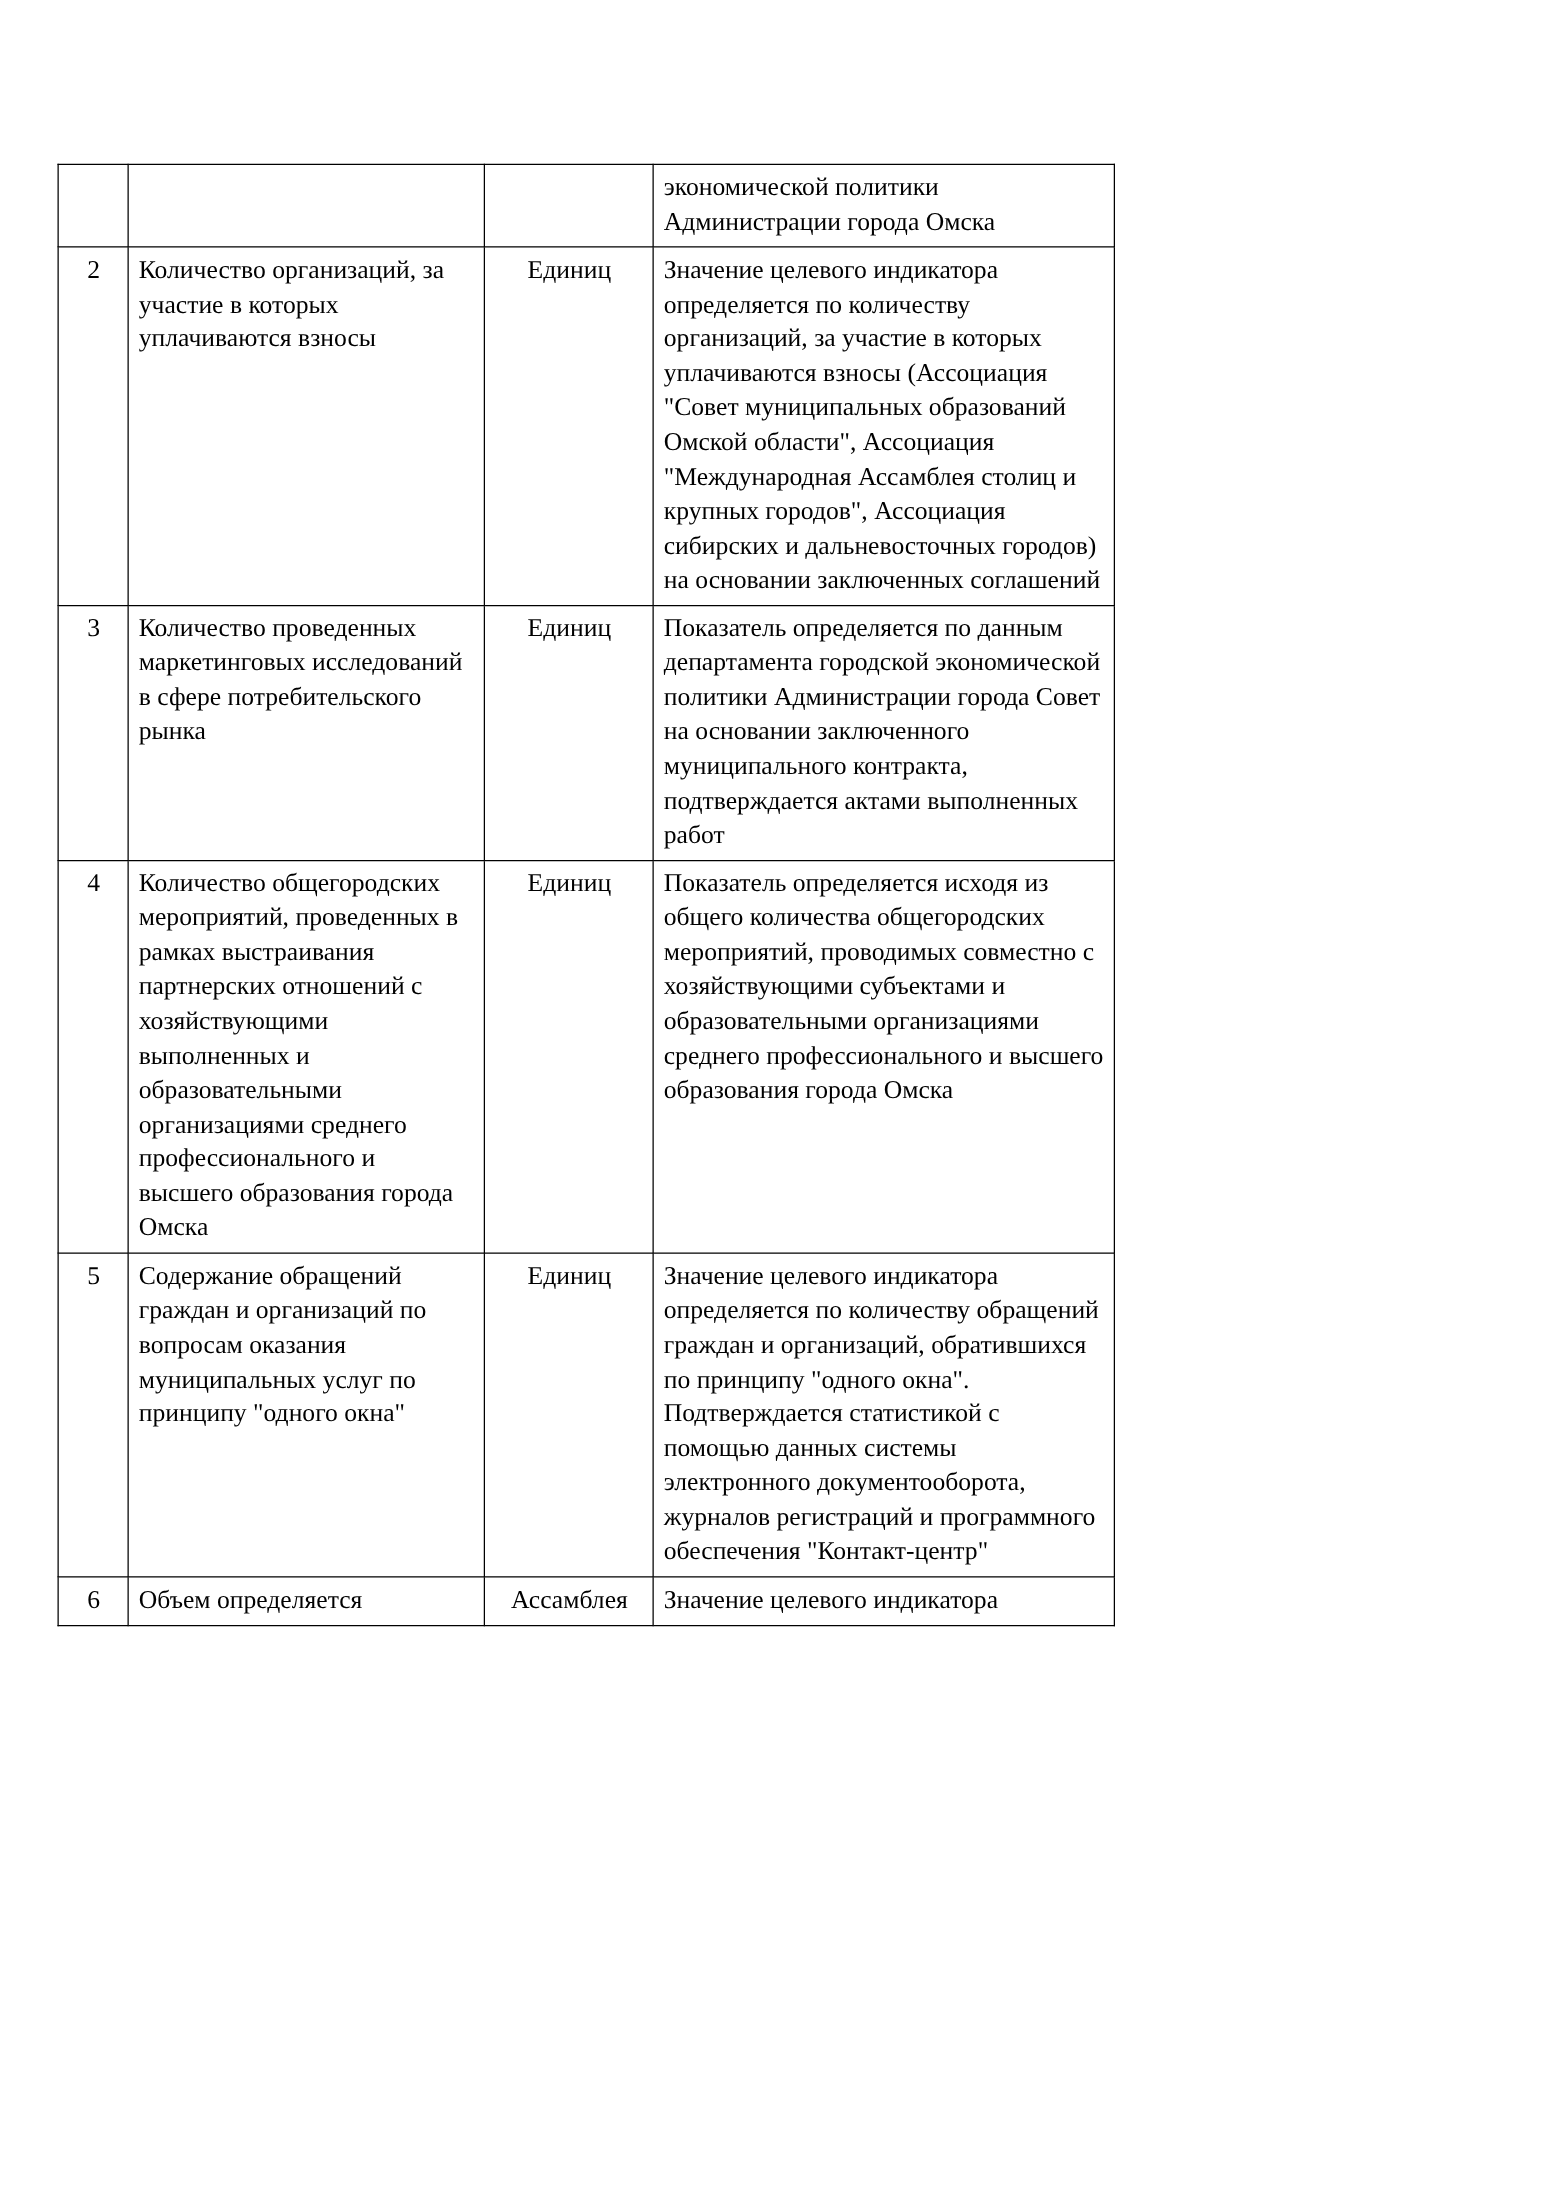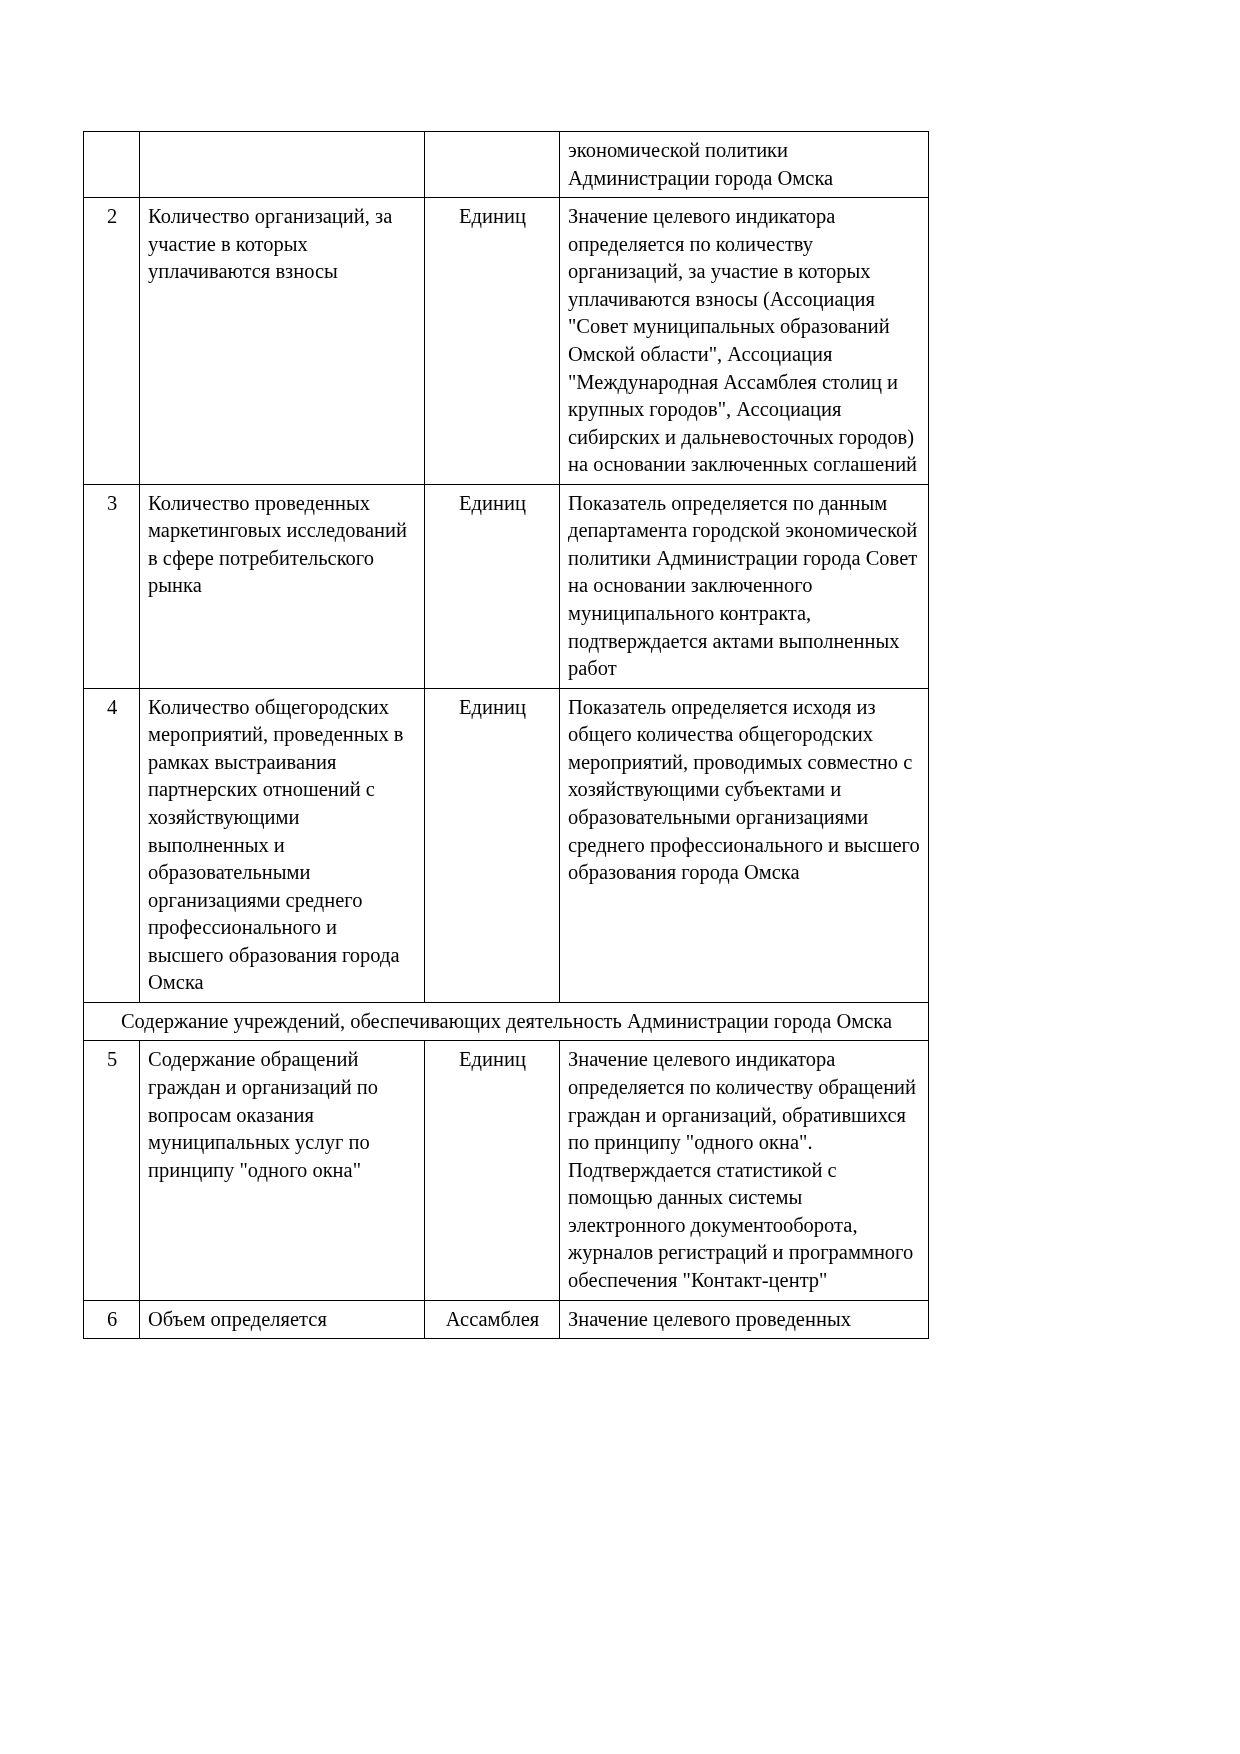--- a/index.html
+++ b/index.html
@@ -12,21 +12,21 @@
     height: 1754px;
     font-family: "Liberation Serif", "DejaVu Serif", serif;
     color: #000000;
     -webkit-font-smoothing: none;
   }
   .page {
     position: relative;
     width: 990px;
     height: 1754px;
     box-sizing: border-box;
-    padding: 131px 105px 0 83px;
+    padding: 131px 105px 0 46px;
   }
   table.doc-table {
     width: 845px;
     border-collapse: collapse;
     table-layout: fixed;
     font-size: 20.5px;
     line-height: 1.345;
   }
   table.doc-table td {
     border: 1.4px solid #000000;
@@ -131,25 +131,20 @@
           <div class="cellpara">Количество общегородских мероприятий, проведенных в рамках выстраивания партнерских отношений с хозяйствующими выполненных и образовательными организациями среднего профессионального и высшего образования города Омска</div>
         </td>
         <td class="unit">
           <div class="cellpara">Единиц</div>
         </td>
         <td class="method">
           <div class="cellpara">Показатель определяется исходя из общего количества общегородских мероприятий, проводимых совместно с хозяйствующими субъектами и образовательными организациями среднего профессионального и высшего образования города Омска</div>
         </td>
       </tr>
 
-      <tr>
-        <td class="section" colspan="4">
-          <div class="cellpara">Содержание учреждений, обеспечивающих деятельность Администрации города Омска</div>
-        </td>
-      </tr>
 
       <tr>
         <td class="num">
           <div class="cellpara">5</div>
         </td>
         <td class="name">
           <div class="cellpara">Содержание обращений граждан и организаций по вопросам оказания муниципальных услуг по принципу "одного окна"</div>
         </td>
         <td class="unit">
           <div class="cellpara">Единиц</div>
@@ -163,20 +158,20 @@
         <td class="num">
           <div class="cellpara">6</div>
         </td>
         <td class="name">
           <div class="cellpara">Объем определяется</div>
         </td>
         <td class="unit">
           <div class="cellpara">Ассамблея</div>
         </td>
         <td class="method">
-          <div class="cellpara">Значение целевого проведенных</div>
+          <div class="cellpara">Значение целевого индикатора</div>
         </td>
       </tr>
 
     </tbody>
   </table>
 
 </div>
 
 </body></html>

